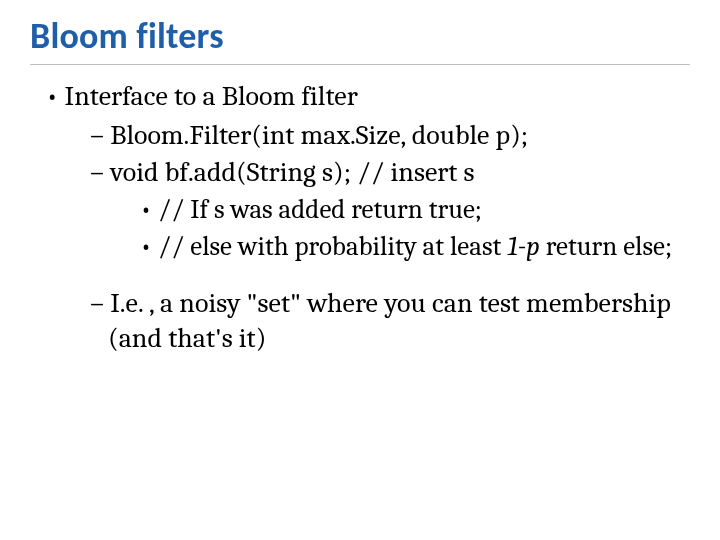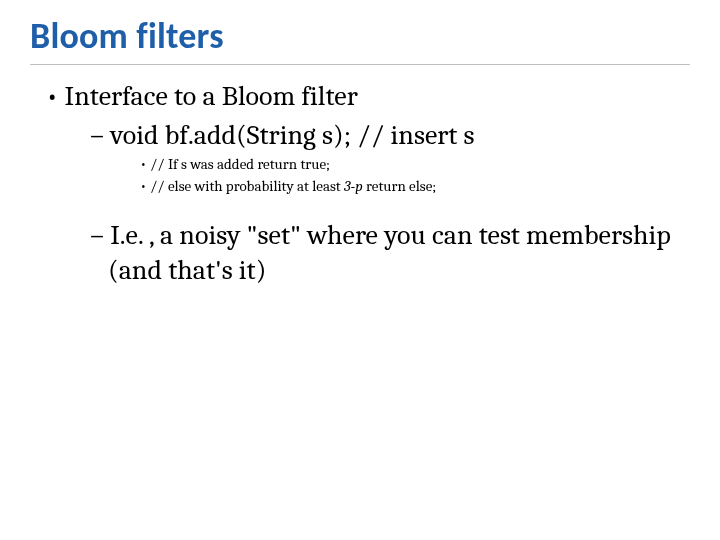--- a/index.html
+++ b/index.html
@@ -44,21 +44,21 @@
     font-size: 28px;
     line-height: 1.25;
     margin: 2px 0 2px 60px;
     text-indent: -18px;
     padding-left: 18px;
   }
   .l2::before {
     content: "– ";
   }
   .l3 {
-    font-size: 15px;
+    font-size: 27px;
     line-height: 1.3;
     margin: 2px 0 2px 110px;
     text-indent: -16px;
     padding-left: 16px;
   }
   .l3::before {
     content: "• ";
   }
   .gap {
     height: 18px;
@@ -67,23 +67,24 @@
 </style>
 </head>
 <body>
 
 <div class="slide">
   <h1 class="title">Bloom filters</h1>
   <hr class="rule">
 
   <p class="l1">Interface to a Bloom filter</p>
 
+  <p class="l2">Bloom.Filter(int max.Size, double p);</p>
   <p class="l2">void bf.add(String s); // insert s</p>
 
   <p class="l3">// If s was added return true;</p>
   <p class="l3">
-    <span>// else with probability at least </span><em>3-p</em><span> return else;</span>
+    <span>// else with probability at least </span><em>1-p</em><span> return else;</span>
   </p>
 
   <div class="gap"></div>
 
   <p class="l2">I.e. , a noisy "set" where you can test membership (and that's it)</p>
 </div>
 
 </body></html>

